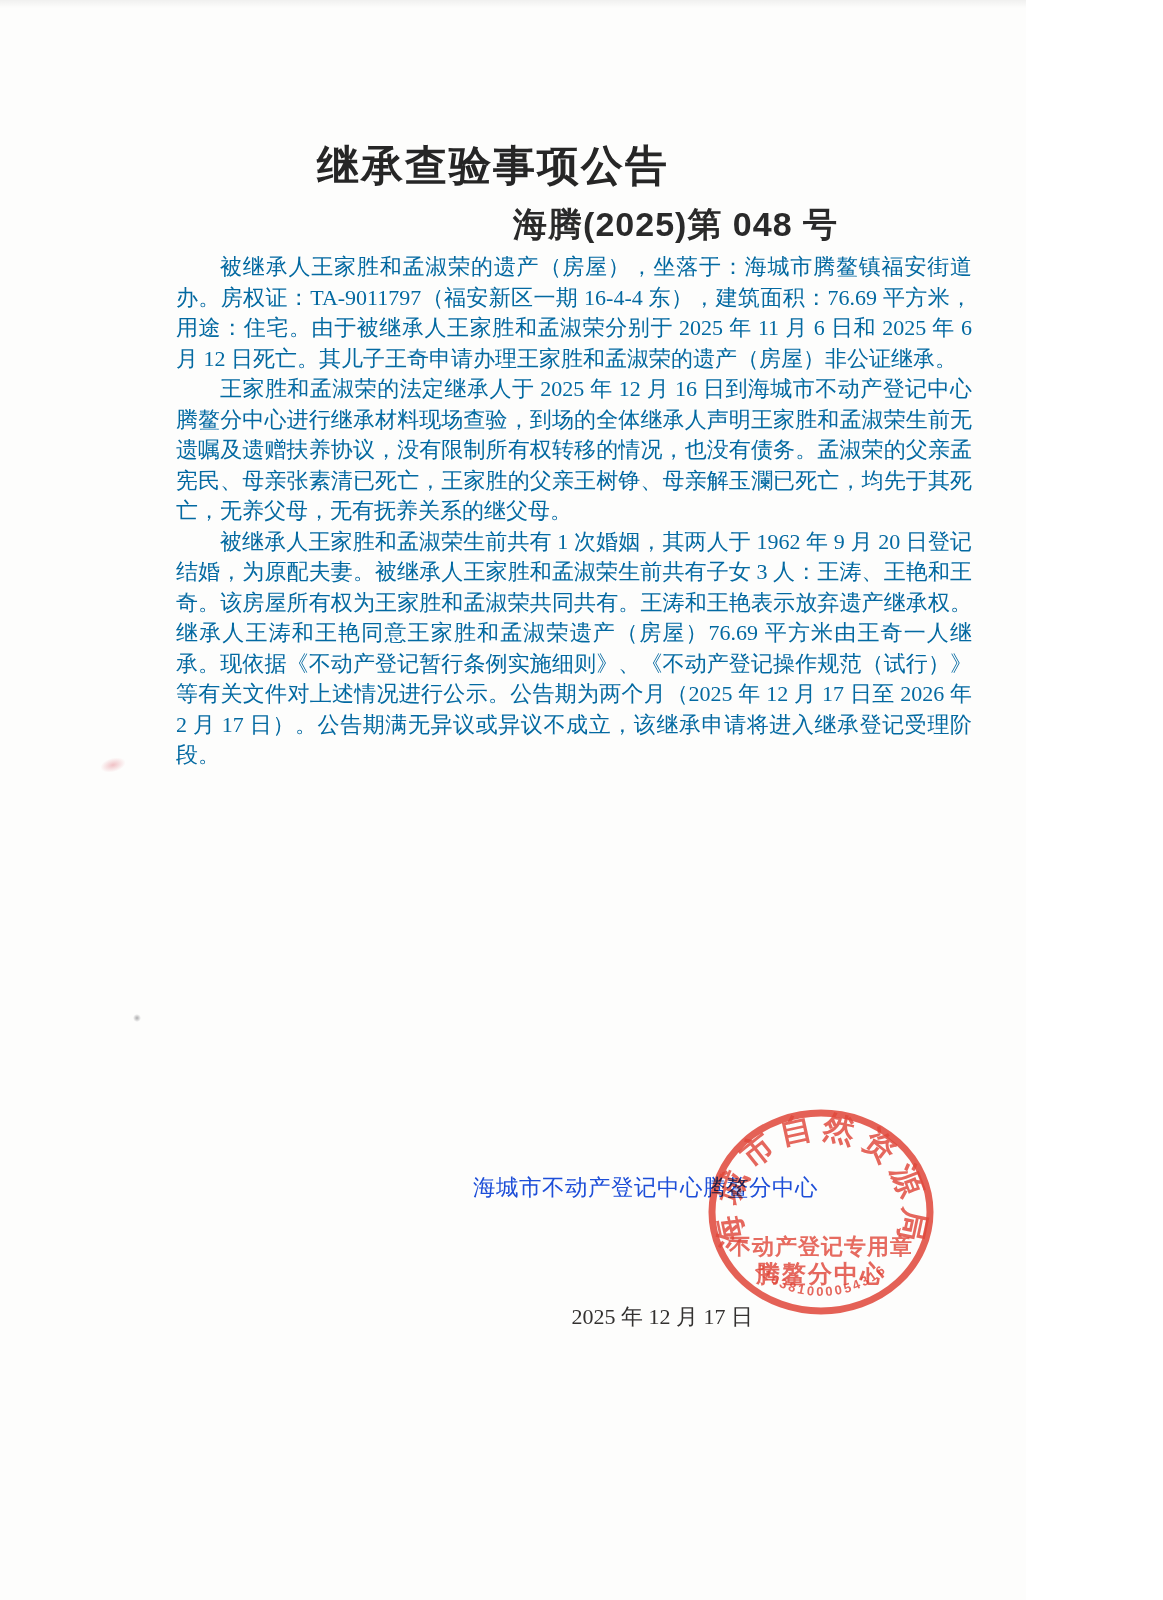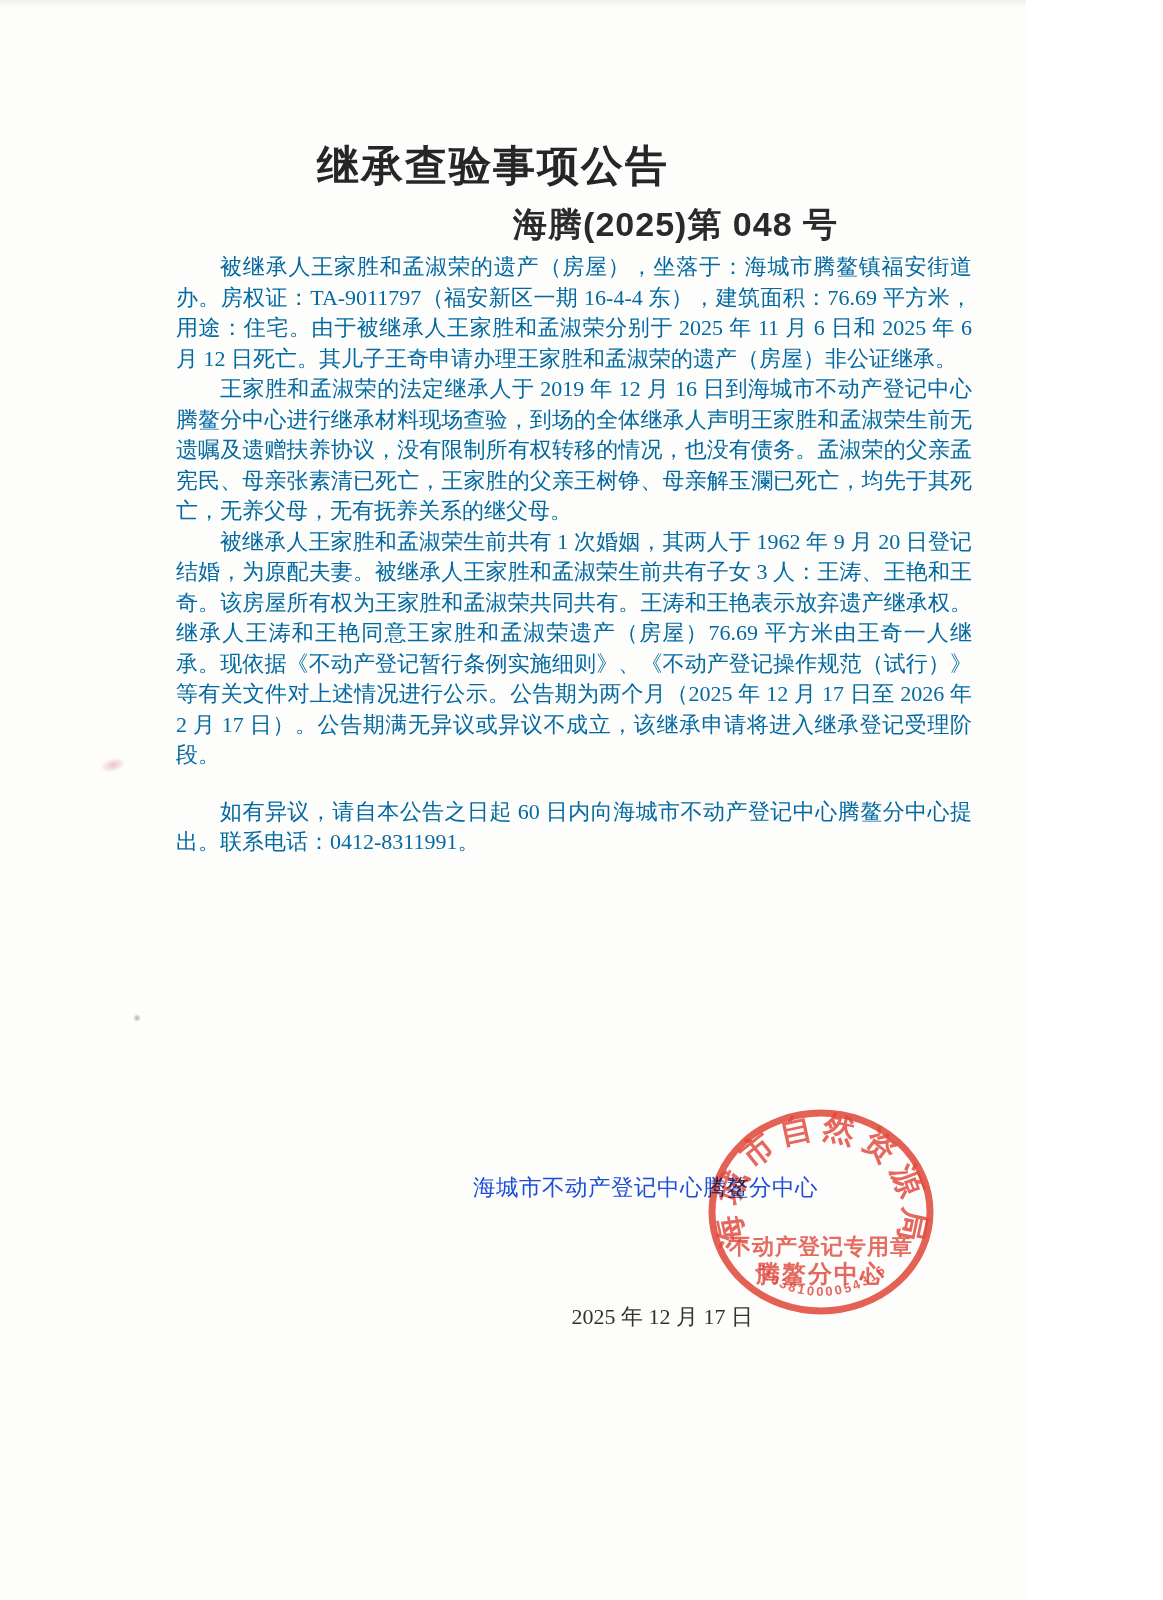--- a/index.html
+++ b/index.html
@@ -133,23 +133,22 @@
 <body>
 
 <div class="page">
 
   <h1 class="doc-title">继承查验事项公告</h1>
 
   <div class="doc-number">海腾(2025)第 048 号</div>
 
   <div class="doc-body">
     <p>被继承人王家胜和孟淑荣的遗产（房屋），坐落于：海城市腾鳌镇福安街道办。房权证：TA-9011797（福安新区一期 16-4-4 东），建筑面积：76.69 平方米，用途：住宅。由于被继承人王家胜和孟淑荣分别于 2025 年 11 月 6 日和 2025 年 6 月 12 日死亡。其儿子王奇申请办理王家胜和孟淑荣的遗产（房屋）非公证继承。</p>
-    <p>王家胜和孟淑荣的法定继承人于 2019 年 12 月 16 日到海城市不动产登记中心腾鳌分中心进行继承材料现场查验，到场的全体继承人声明王家胜和孟淑荣生前无遗嘱及遗赠扶养协议，没有限制所有权转移的情况，也没有债务。孟淑荣的父亲孟宪民、母亲张素清已死亡，王家胜的父亲王树铮、母亲解玉瀾已死亡，均先于其死亡，无养父母，无有抚养关系的继父母。</p>
+    <p>王家胜和孟淑荣的法定继承人于 2025 年 12 月 16 日到海城市不动产登记中心腾鳌分中心进行继承材料现场查验，到场的全体继承人声明王家胜和孟淑荣生前无遗嘱及遗赠扶养协议，没有限制所有权转移的情况，也没有债务。孟淑荣的父亲孟宪民、母亲张素清已死亡，王家胜的父亲王树铮、母亲解玉瀾已死亡，均先于其死亡，无养父母，无有抚养关系的继父母。</p>
     <p>被继承人王家胜和孟淑荣生前共有 1 次婚姻，其两人于 1962 年 9 月 20 日登记结婚，为原配夫妻。被继承人王家胜和孟淑荣生前共有子女 3 人：王涛、王艳和王奇。该房屋所有权为王家胜和孟淑荣共同共有。王涛和王艳表示放弃遗产继承权。继承人王涛和王艳同意王家胜和孟淑荣遗产（房屋）76.69 平方米由王奇一人继承。现依据《不动产登记暂行条例实施细则》、《不动产登记操作规范（试行）》等有关文件对上述情况进行公示。公告期为两个月（2025 年 12 月 17 日至 2026 年 2 月 17 日）。公告期满无异议或异议不成立，该继承申请将进入继承登记受理阶段。</p>
-    <p class="gap-before">如有异议，请自本公告之日起 60 日内向海城市不动产登记中心腾鳌分中心提出。联系电话：0412-8311991。</p>
   </div>
 
   <div class="sig-org">海城市不动产登记中心腾鳌分中心</div>
 
   <div class="sig-date">2025 年 12 月 17 日</div>
 
   <svg class="stamp" viewBox="0 0 236 216" xmlns="http://www.w3.org/2000/svg">
 
     <ellipse cx="118" cy="108" rx="109" ry="99" fill="none" stroke="#e2473a" stroke-width="7" stroke-opacity="0.85"></ellipse>
 

